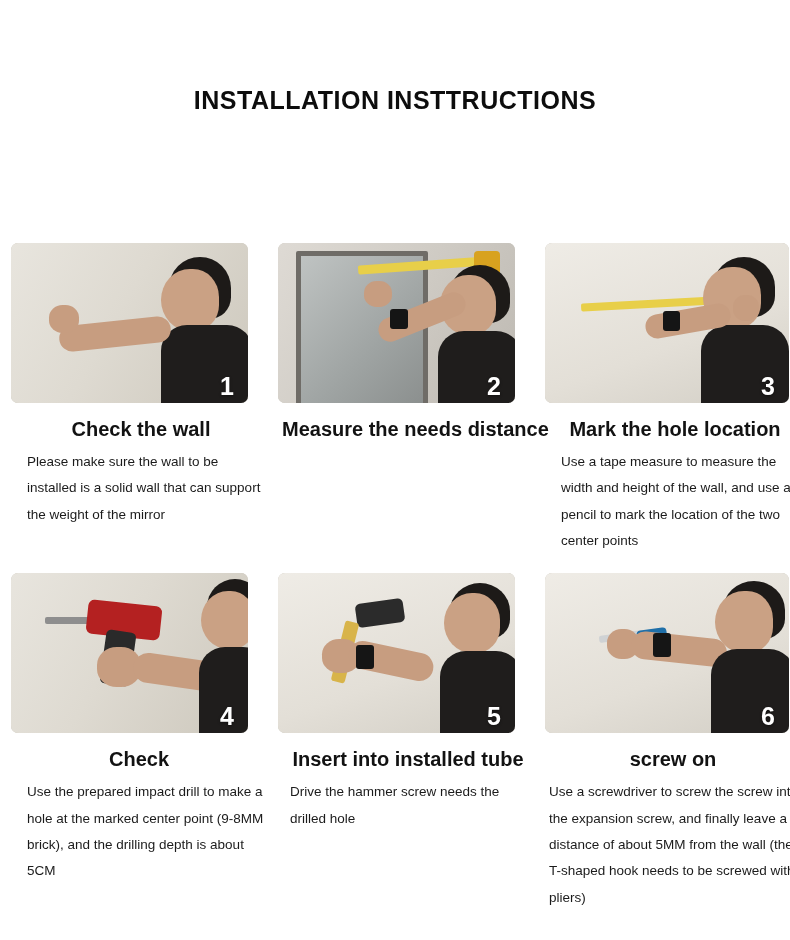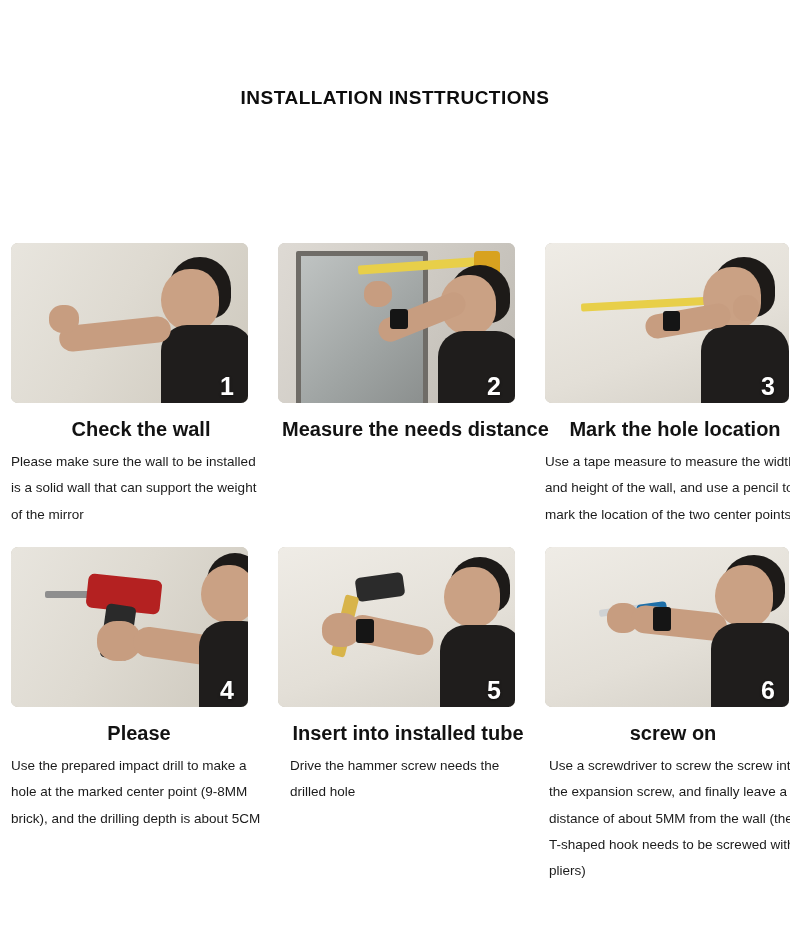--- a/index.html
+++ b/index.html
@@ -14,21 +14,21 @@
     color: #111111;
     overflow: hidden;
   }
   .page {
     position: relative;
     width: 790px;
     height: 940px;
   }
   .main-title {
     text-align: center;
-    font-size: 19px;
+    font-size: 25px;
     font-weight: bold;
     letter-spacing: 0.5px;
     color: #0d0d0d;
     padding-top: 88px;
     line-height: 1;
   }
   .grid {
     position: absolute;
     top: 243px;
     left: 0;
@@ -169,21 +169,21 @@
   .step-title.c-center { text-align: center; }
   .step-title.c-left2 { text-align: center; padding-left: 4px; }
   .step-body {
     font-size: 13.5px;
     line-height: 1.95;
     color: #1b1b1b;
     margin-top: 8px;
   }
   .pad-l12 { padding-left: 12px; }
   .pad-l4 { padding-left: 4px; }
-  .pad-l0 { padding-left: 0px; }
+  .pad-l0 { padding-left: 0px; margin-left: 16px; }
 </style>
 </head>
 <body>
 
 <div class="page">
 
   <div class="main-title">INSTALLATION INSTTRUCTIONS</div>
 
   <div class="grid">
 
@@ -240,21 +240,21 @@
         <div class="drill-bit" style="left:34px; top:44px; width:46px; height:7px;"></div>
         <div class="drill-body" style="left:76px; top:30px; width:74px; height:34px; transform:rotate(6deg);"></div>
         <div class="drill-grip" style="left:92px; top:58px; width:30px; height:54px; transform:rotate(8deg);"></div>
         <div class="fist" style="left:86px; top:74px; width:44px; height:40px;"></div>
         <div class="arm" style="left:122px; top:84px; width:88px; height:30px; transform:rotate(8deg);"></div>
         <div class="hair" style="left:196px; top:6px; width:56px; height:56px;"></div>
         <div class="head" style="left:190px; top:18px; width:54px; height:58px;"></div>
         <div class="torso" style="left:188px; top:74px; width:70px; height:88px;"></div>
         <div class="num">4</div>
       </div>
-      <div class="step-title c-center">Please</div>
+      <div class="step-title c-center">Check</div>
       <div class="step-body pad-l0">Use the prepared impact drill to make a hole at the marked center point (9-8MM brick), and the drilling depth is about 5CM</div>
     </div>
 
     <div class="cell row2">
       <div class="photo">
         <div class="wall light"></div>
         <div class="hammer-head" style="left:78px; top:28px; width:48px; height:24px; transform:rotate(-8deg);"></div>
         <div class="hammer-handle" style="left:60px; top:48px; width:14px; height:62px; transform:rotate(14deg);"></div>
         <div class="fist" style="left:44px; top:66px; width:38px; height:34px;"></div>
         <div class="arm" style="left:70px; top:74px; width:86px; height:28px; transform:rotate(12deg);"></div>

